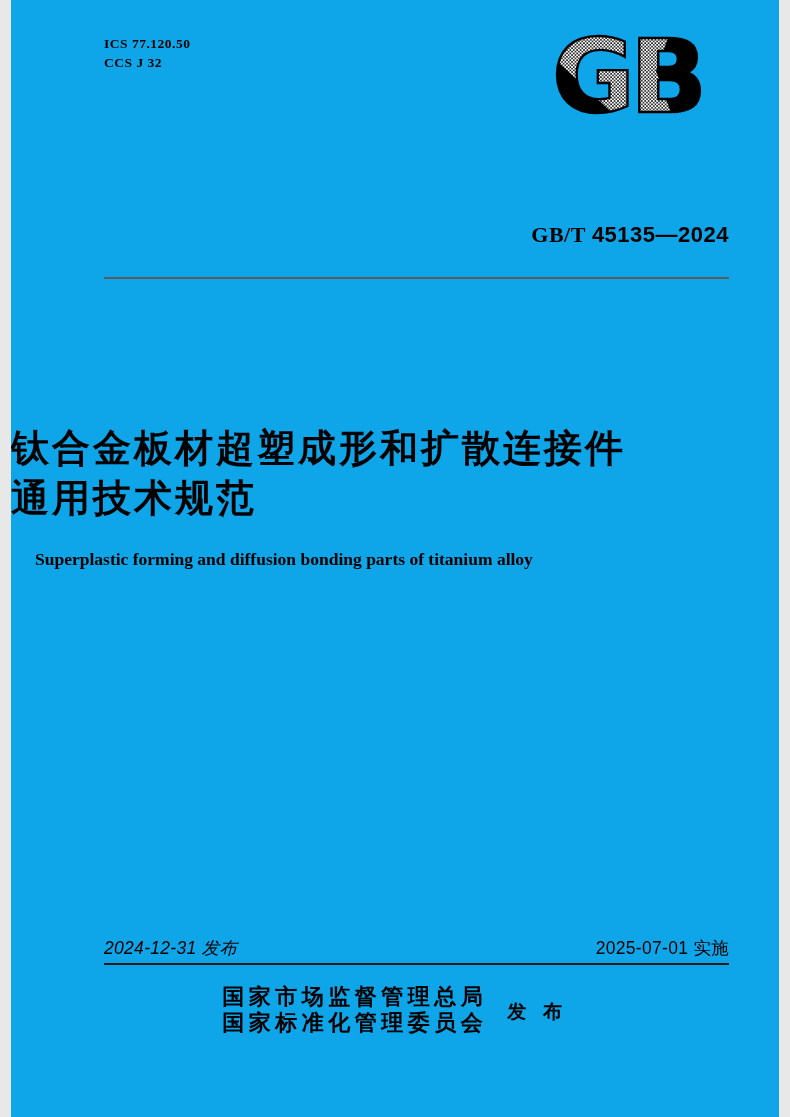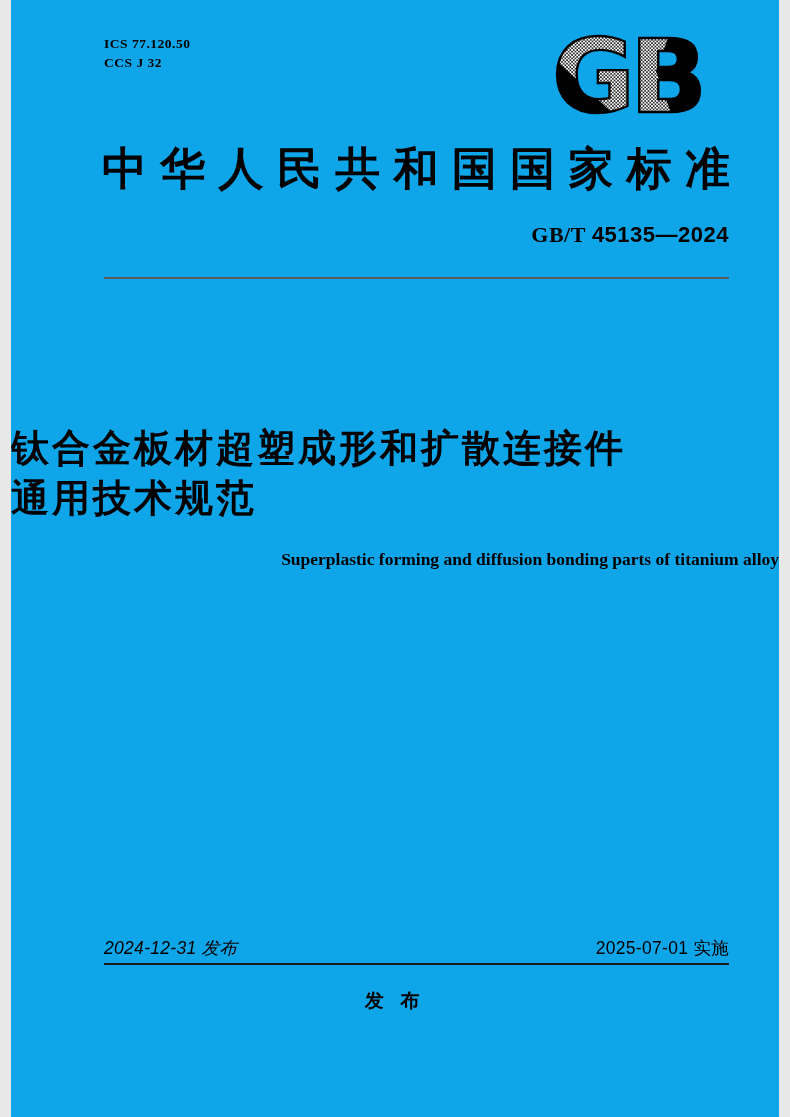--- a/index.html
+++ b/index.html
@@ -82,27 +82,28 @@
     font-weight: bold;
     font-size: 38px;
     line-height: 50px;
     letter-spacing: 3px;
   }
 
   
   .title-en {
     position: absolute;
     left: 0;
-    right: 0;
+    right: 8px;
     top: 543px;
-    text-align: right;
+    text-align: left;
     font-family: "Liberation Serif", serif;
     font-weight: bold;
     font-size: 17.5px;
     line-height: 33px;
+    padding-left: 24px;
   }
 
   
   .date-row {
     position: absolute;
     left: 93px;
     right: 50px;
     top: 936px;
     font-family: "Liberation Sans", sans-serif;
     font-size: 17.5px;
@@ -171,21 +172,20 @@
         <text x="83" y="85" text-anchor="middle" font-family="'DejaVu Sans', sans-serif" font-size="101" font-weight="bold" letter-spacing="-5">GB</text>
       </clipPath>
     </defs>
     <text x="83" y="85" text-anchor="middle" font-family="'DejaVu Sans', sans-serif" font-size="101" font-weight="bold" letter-spacing="-5" fill="url(#halftone)" stroke="#000000" stroke-width="2.4">GB</text>
     <g clip-path="url(#gb-clip)">
       <polygon points="0,22 78,95 0,95" fill="#000000"></polygon>
       <polygon points="128,0 166,0 166,89 128,89 112,44" fill="#000000"></polygon>
     </g>
   </svg>
 
-  <div class="std-name">中华人民共和国国家标准</div>
 
   <div class="std-code">
     <span class="prefix">GB/T</span>
     <span class="number">45135—2024</span>
   </div>
 
   <hr class="divider-top" style="background:#5a5a5a;">
 
   <div class="title-cn">
     <div>钛合金板材超塑成形和扩散连接件</div>
@@ -197,16 +197,20 @@
   </div>
 
   <div class="date-row">
     <span class="date-issue">2024-12-31 发布</span>
     <span class="date-impl">2025-07-01 实施</span>
   </div>
 
   <hr class="divider-bottom" style="background:#1a1a1a;">
 
   <div class="issuer-row">
+    <div class="issuer-names">
+      <div>国家市场监督管理总局</div>
+      <div>国家标准化管理委员会</div>
+    </div>
     <div class="issuer-action">发 布</div>
   </div>
 
 </div>
 
 </body></html>

